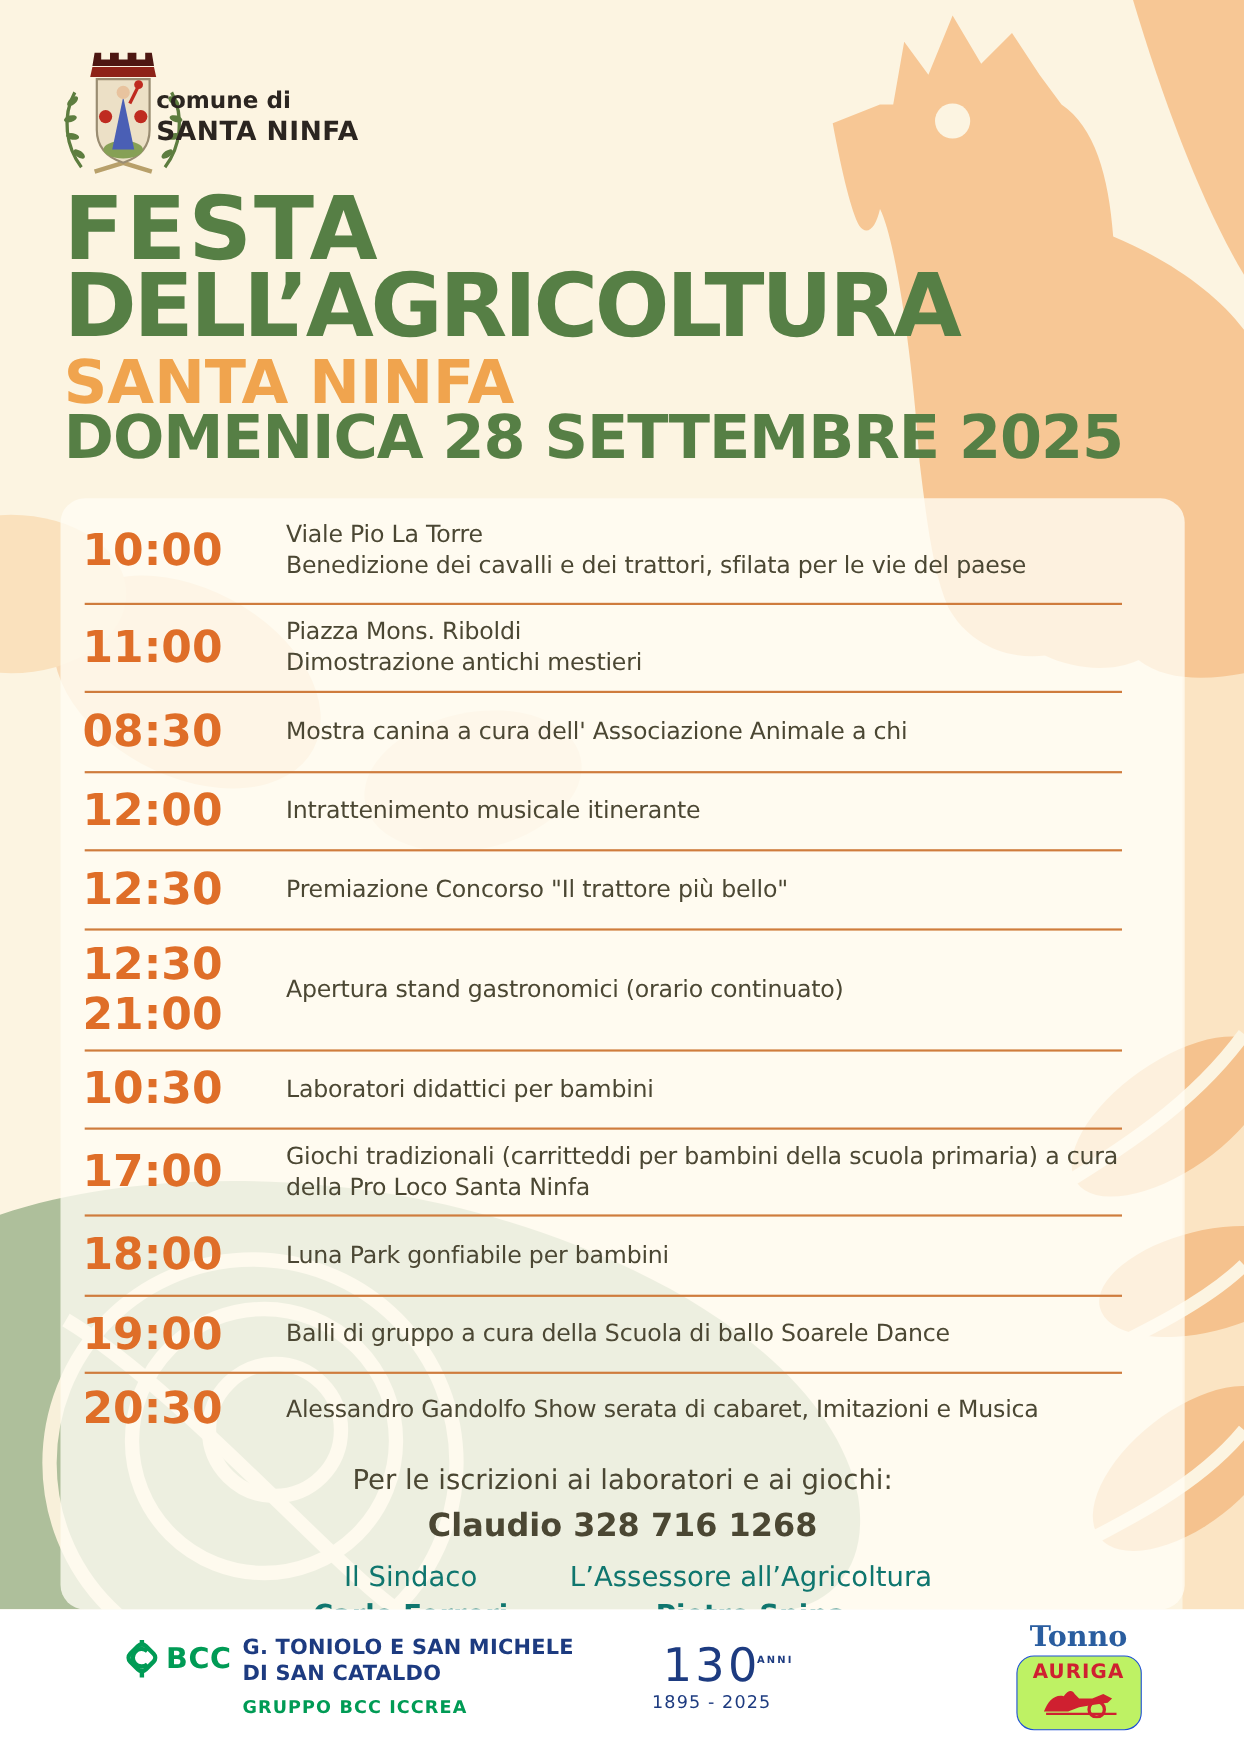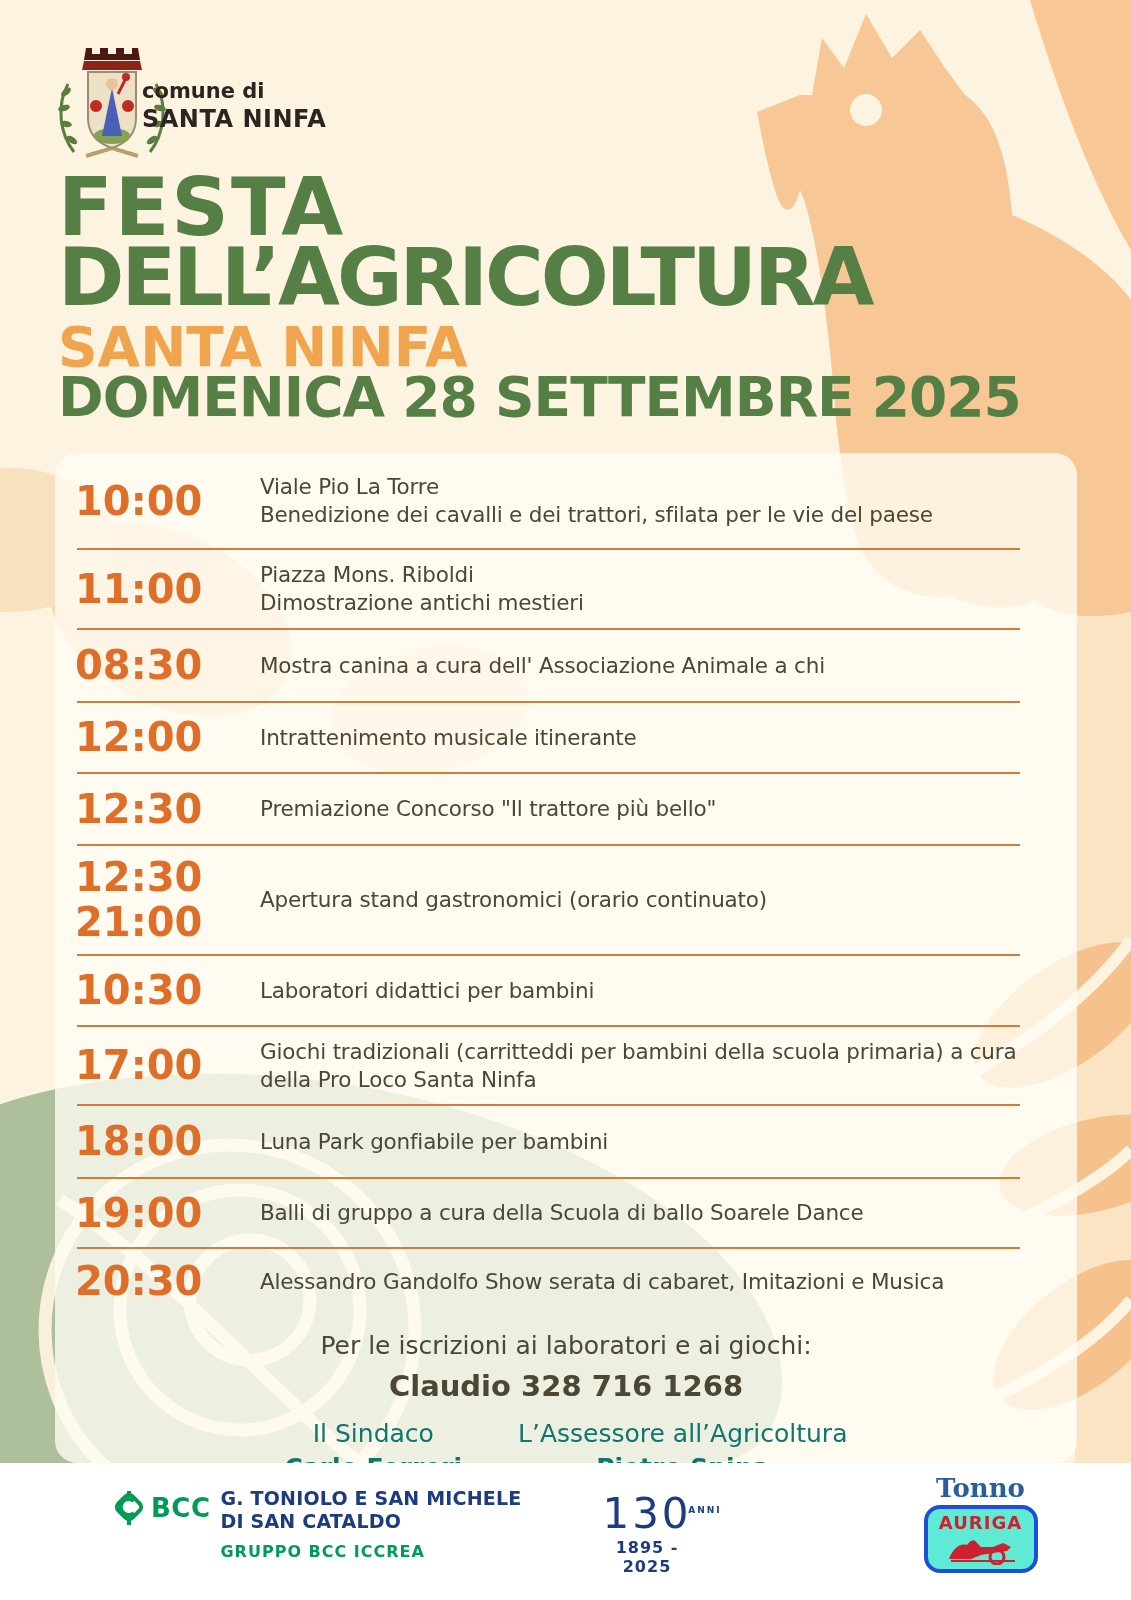--- a/index.html
+++ b/index.html
@@ -58,26 +58,26 @@
   .bcc{position:absolute;left:113px;top:24px;display:flex;align-items:flex-start;}
   .bcc-icon{width:32px;height:40px;margin-top:2px;}
   .bcc-word{font-size:26px;font-weight:800;color:#009b55;margin:6px 10px 0 6px;letter-spacing:.5px;}
   .bank{display:flex;flex-direction:column;}
   .bank .b1,.bank .b2{font-size:19px;font-weight:800;color:#1d3b80;line-height:1.2;letter-spacing:.2px;}
   .bank .grp{font-size:16px;font-weight:800;color:#009b55;letter-spacing:1px;margin-top:9px;}
   .anni{position:absolute;left:592px;top:30px;width:110px;text-align:center;color:#1d3b80;}
   .anni .numwrap{position:relative;display:inline-block;}
   .anni .num{font-size:42px;line-height:1;letter-spacing:3px;}
   .anni .unit{position:absolute;right:-30px;top:12px;font-size:9px;font-weight:800;letter-spacing:2px;}
-  .anni .years{display:block;font-size:16px;font-weight:700;letter-spacing:1px;margin-top:3px;}
+  .anni .years{display:block;font-size:16px;font-weight:400;letter-spacing:1px;margin-top:3px;}
   .auriga{position:absolute;left:903px;top:10px;width:155px;text-align:center;}
   .auriga .tonno{display:block;font-family:"DejaVu Serif", serif;font-weight:bold;font-size:26px;color:#2a5d9f;}
   .badge{
     position:relative;margin:2px auto 0;width:114px;height:68px;
-    background:#5eead4;border-radius:16px;border:4px solid #1d4ed8;
+    background:#bef264;border-radius:16px;border:1px solid #1d4ed8;
     box-sizing:border-box;
   }
   .badge .aur{display:block;margin-top:3px;font-size:18px;font-weight:800;color:#cf2030;letter-spacing:1px;}
   .badge svg{display:block;margin:0 auto;}
 </style>
 </head>
 <body>
 
 <div class="poster">
 

